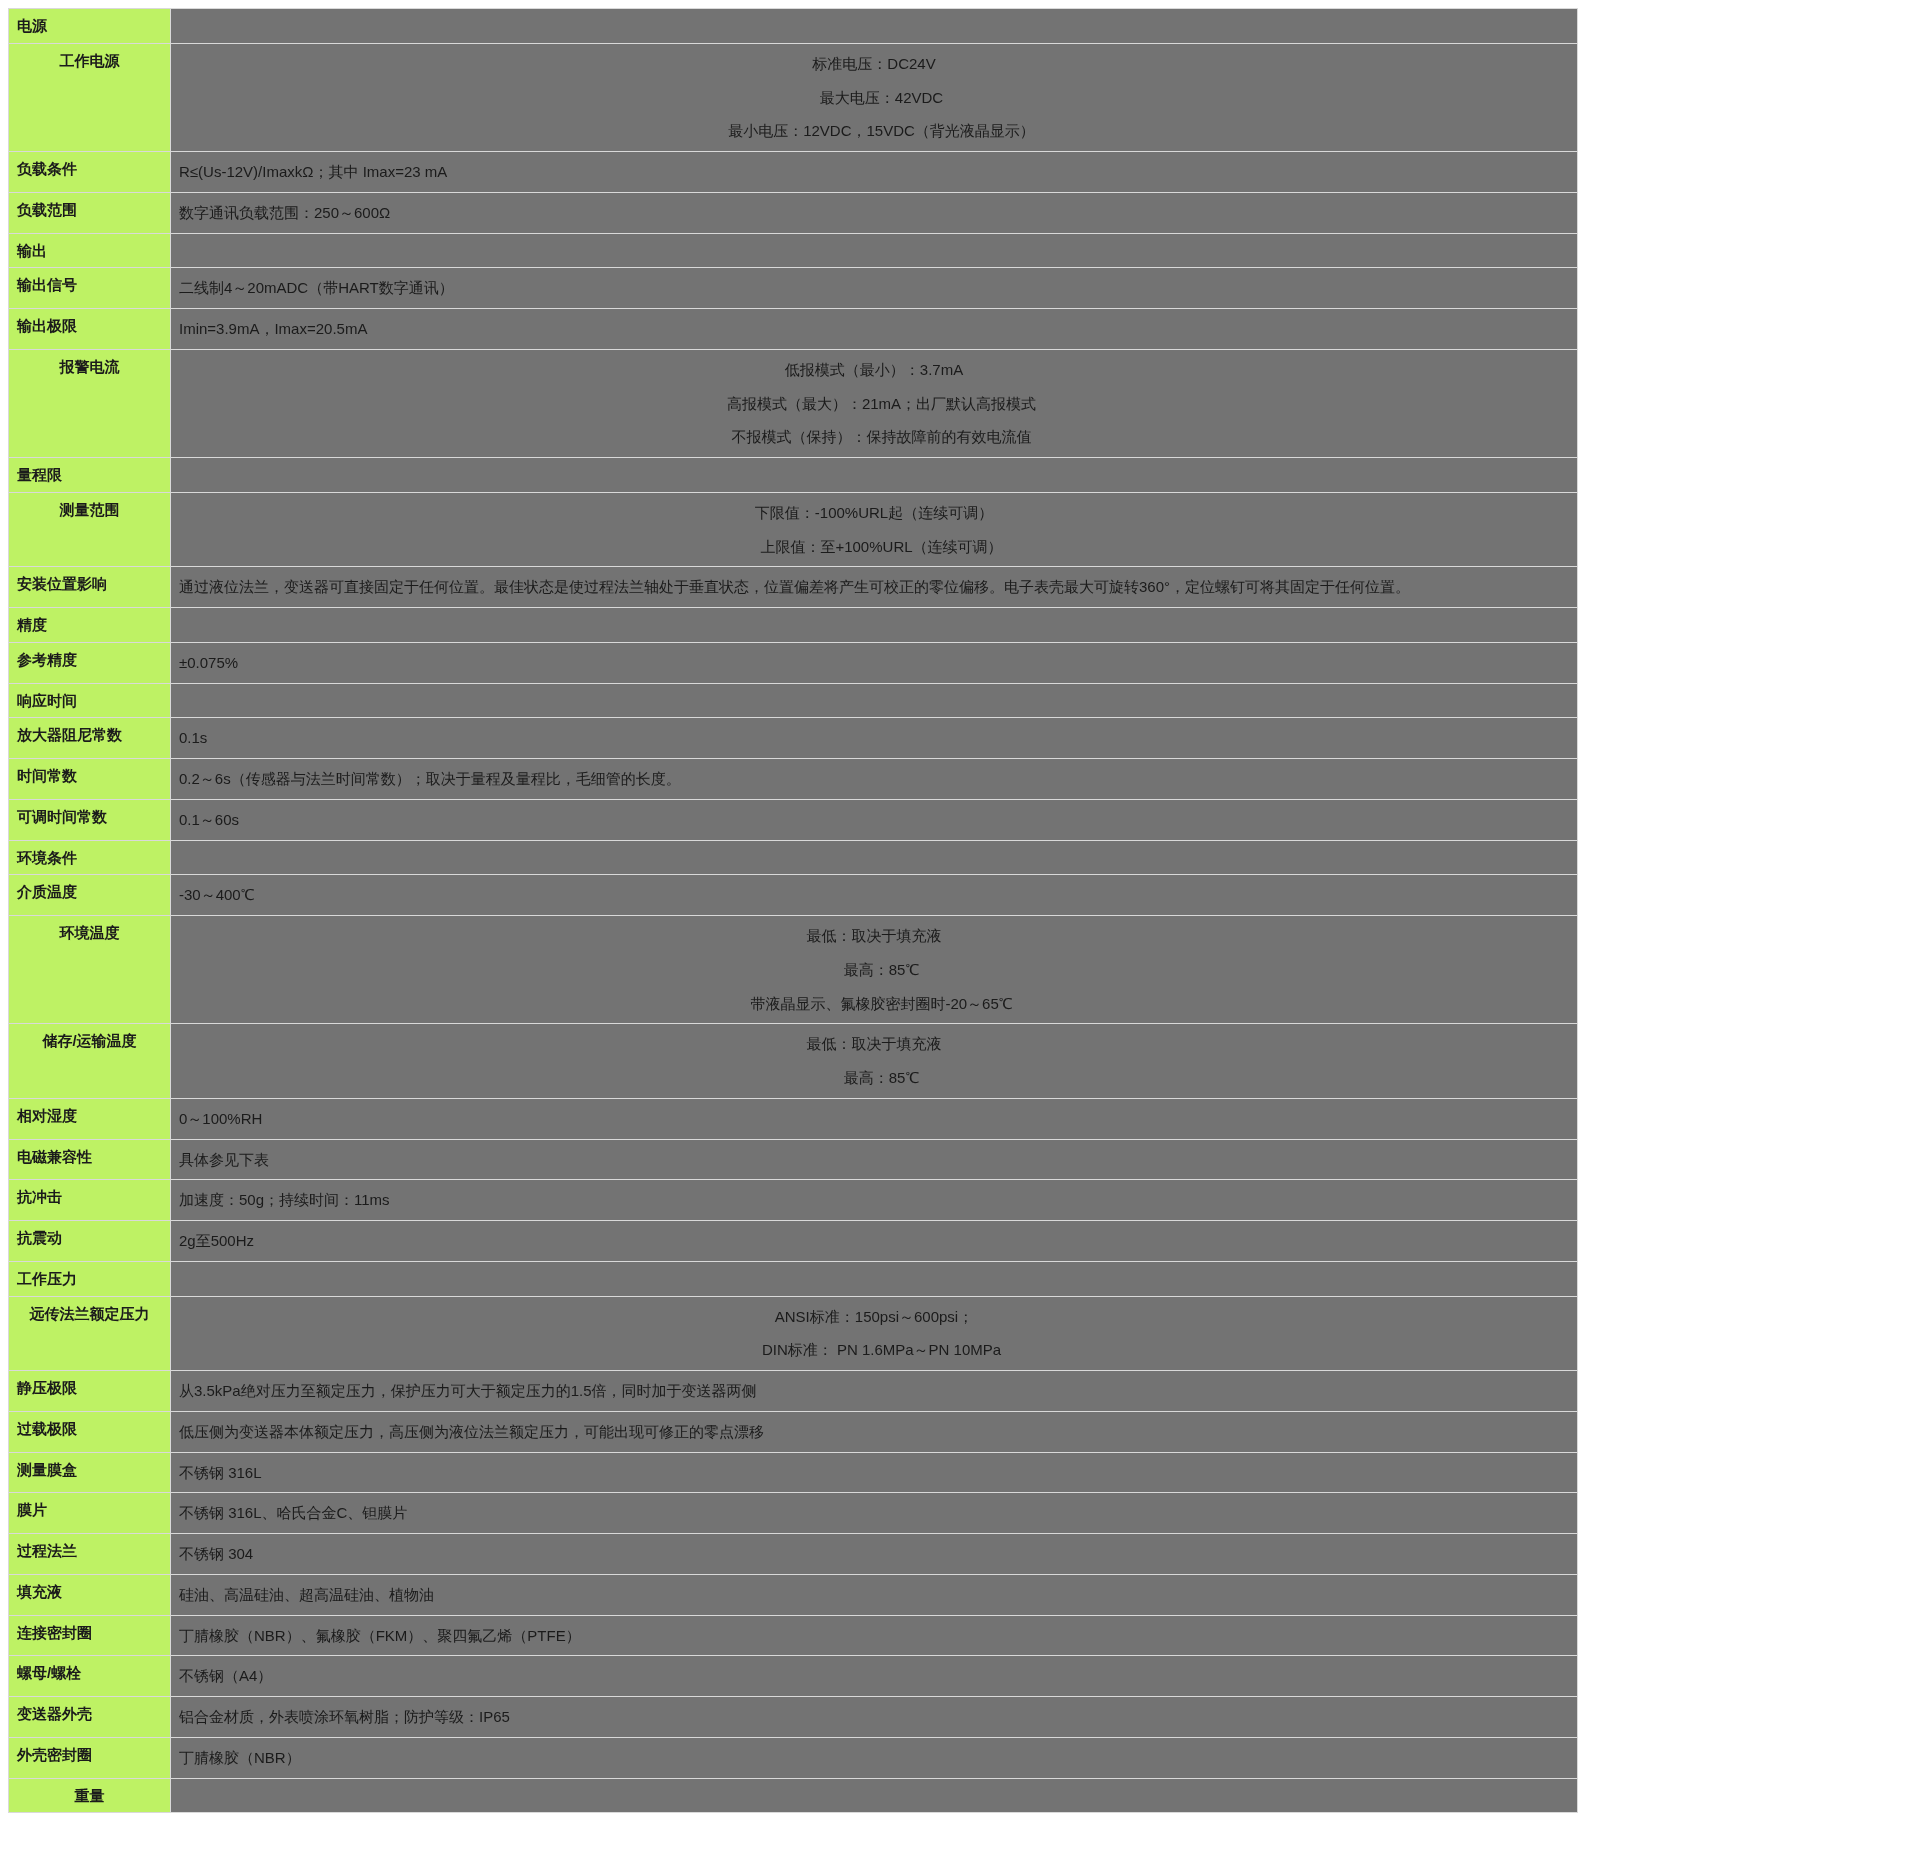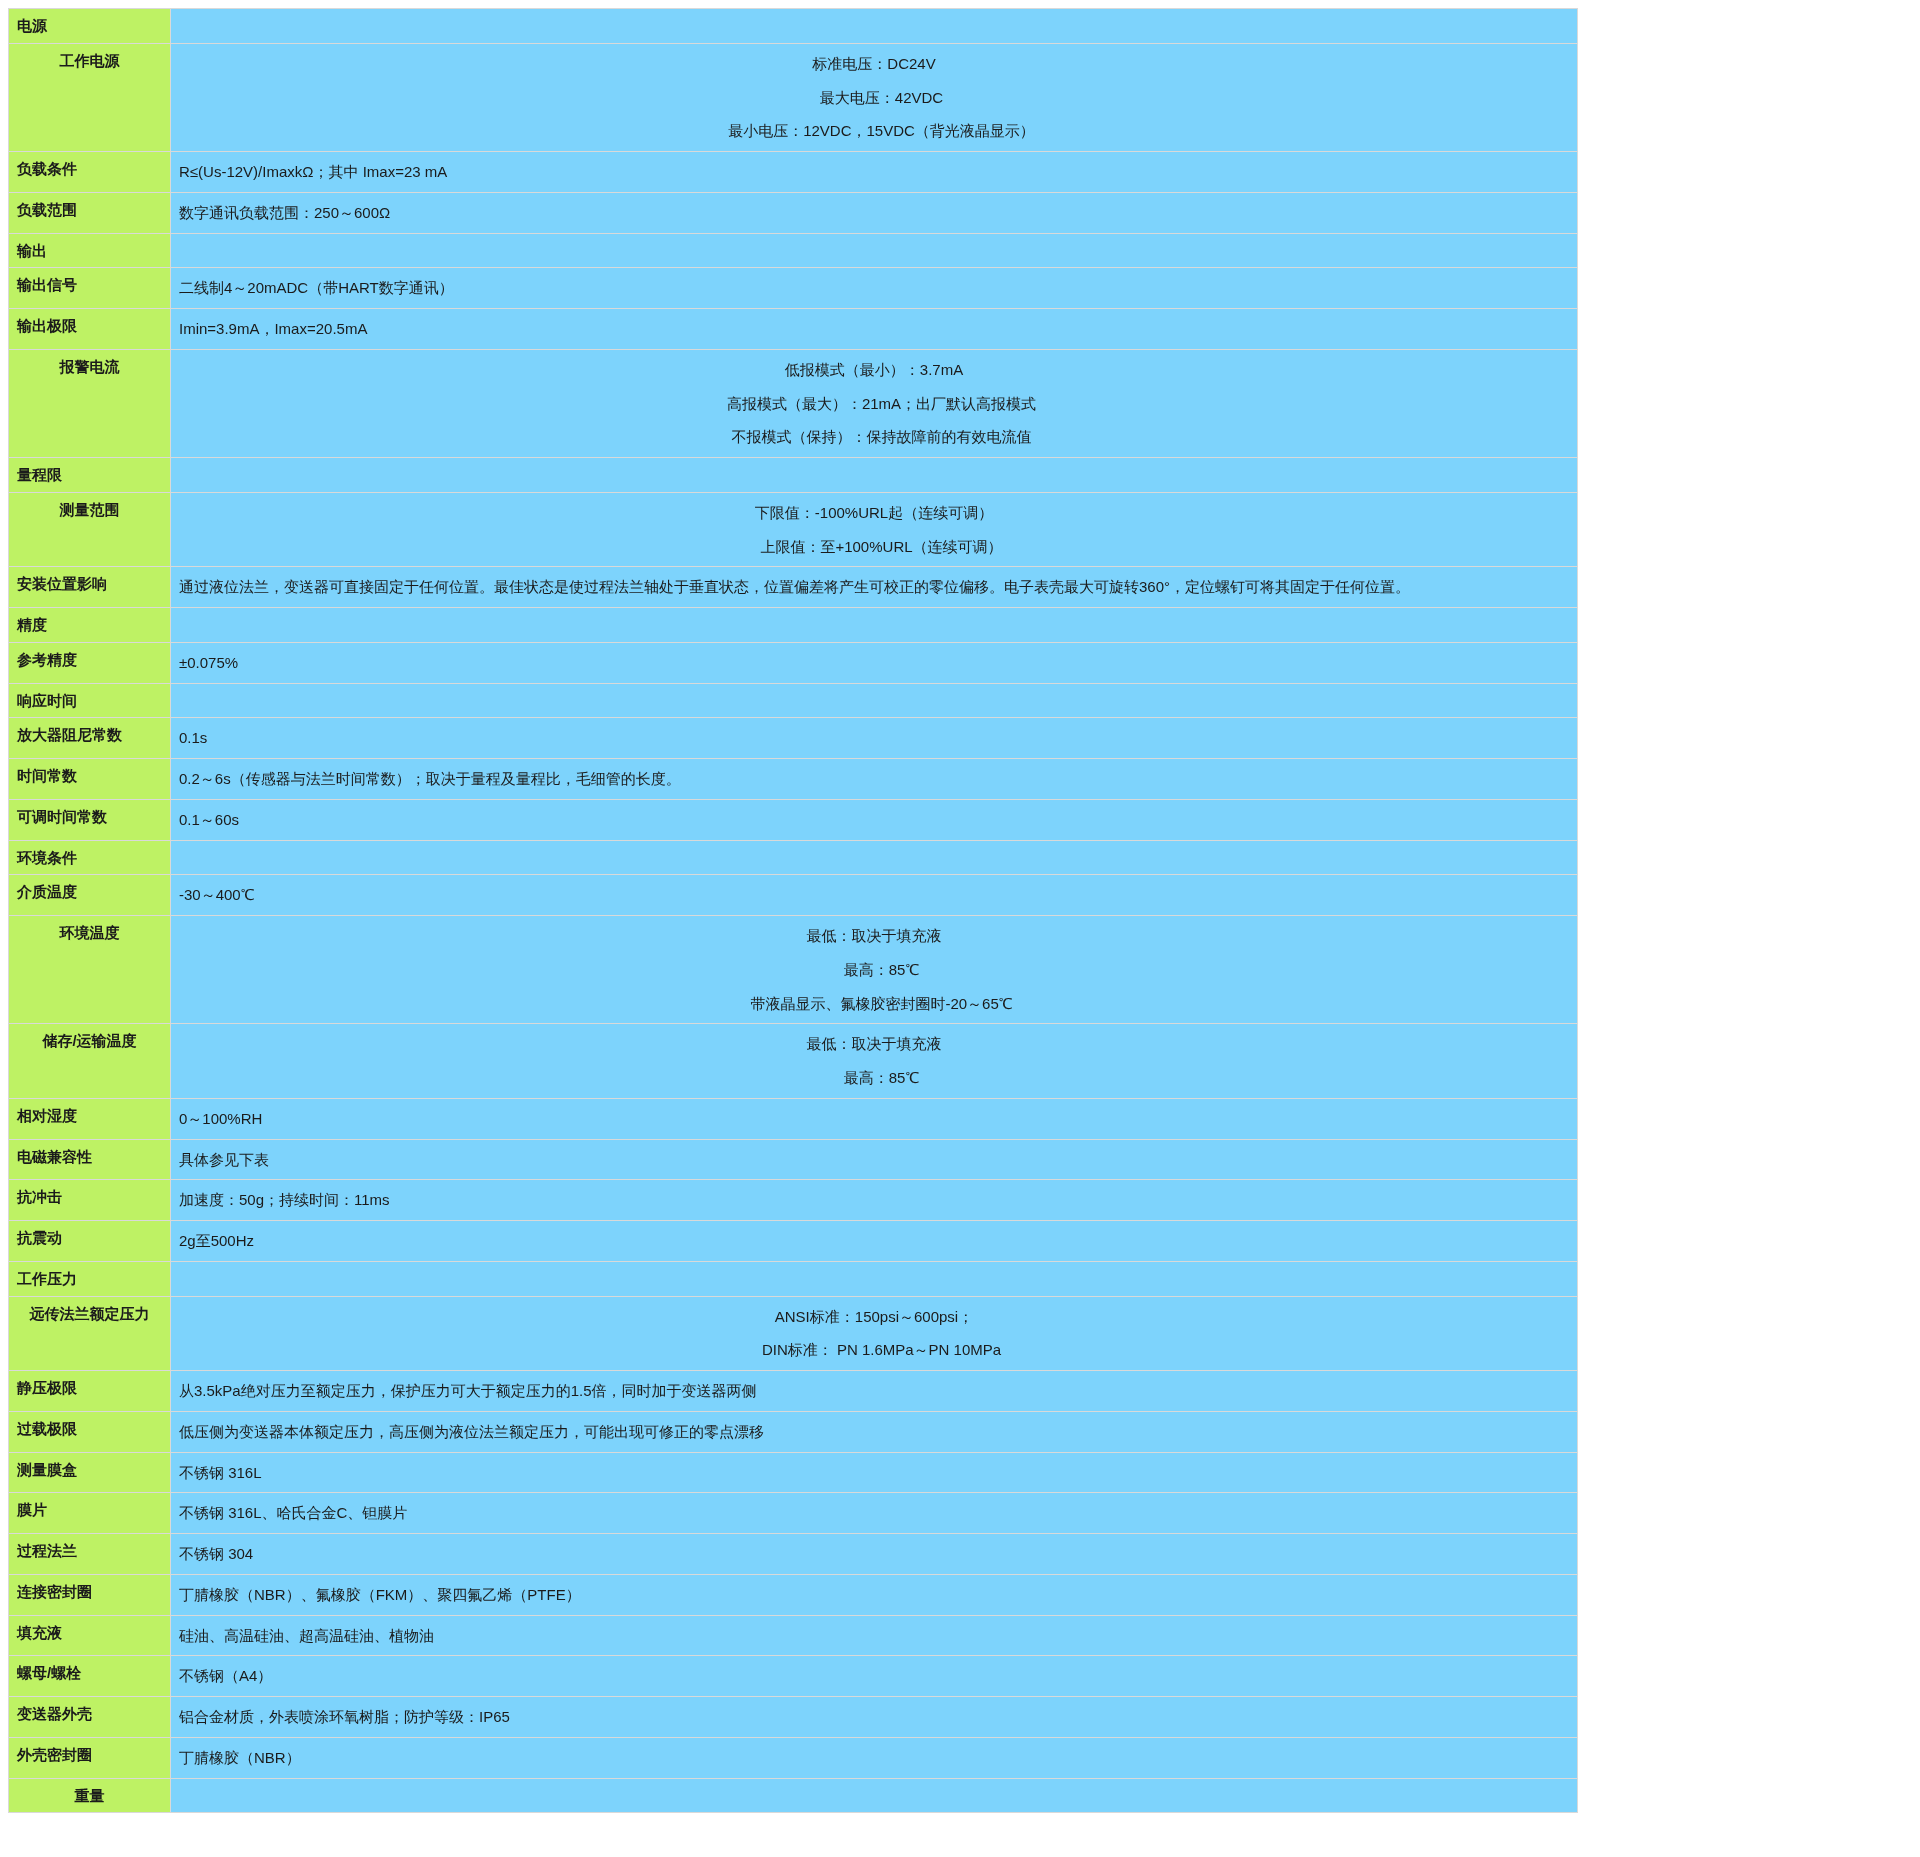--- a/index.html
+++ b/index.html
@@ -34,21 +34,21 @@
     color: #1b1b1b;
   }
   td.label {
     width: 145px;
     font-weight: bold;
     background: #bef264;
     color: #111111;
     white-space: nowrap;
   }
   td.value {
-    background: #7dd3fc;
+    background: #737373;
   }
   td.value p {
     margin: 0 0 0 0;
     padding: 3px 0;
   }
   td.value p + p {
     padding-top: 9px;
     margin-left: 15px;
   }
   tr.section td.label {
@@ -261,29 +261,29 @@
             <p>不锈钢 316L、哈氏合金C、钽膜片</p>
           </td>
         </tr>
         <tr>
           <td class="label">过程法兰</td>
           <td class="value">
             <p>不锈钢 304</p>
           </td>
         </tr>
         <tr>
+          <td class="label">填充液</td>
+          <td class="value">
+            <p>硅油、高温硅油、超高温硅油、植物油</p>
+          </td>
+        </tr>
+        <tr>
           <td class="label">连接密封圈</td>
           <td class="value">
             <p>丁腈橡胶（NBR）、氟橡胶（FKM）、聚四氟乙烯（PTFE）</p>
-          </td>
-        </tr>
-        <tr>
-          <td class="label">填充液</td>
-          <td class="value">
-            <p>硅油、高温硅油、超高温硅油、植物油</p>
           </td>
         </tr>
         <tr>
           <td class="label">螺母/螺栓</td>
           <td class="value">
             <p>不锈钢（A4）</p>
           </td>
         </tr>
         <tr>
           <td class="label">变送器外壳</td>

